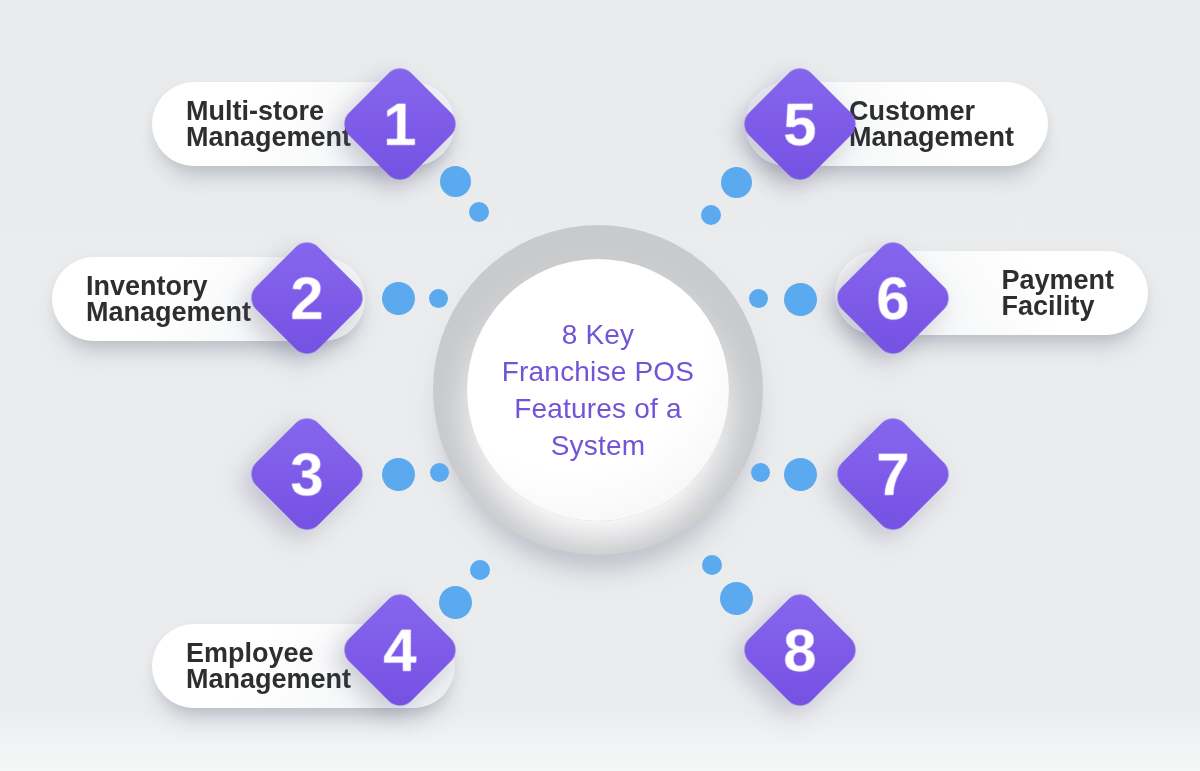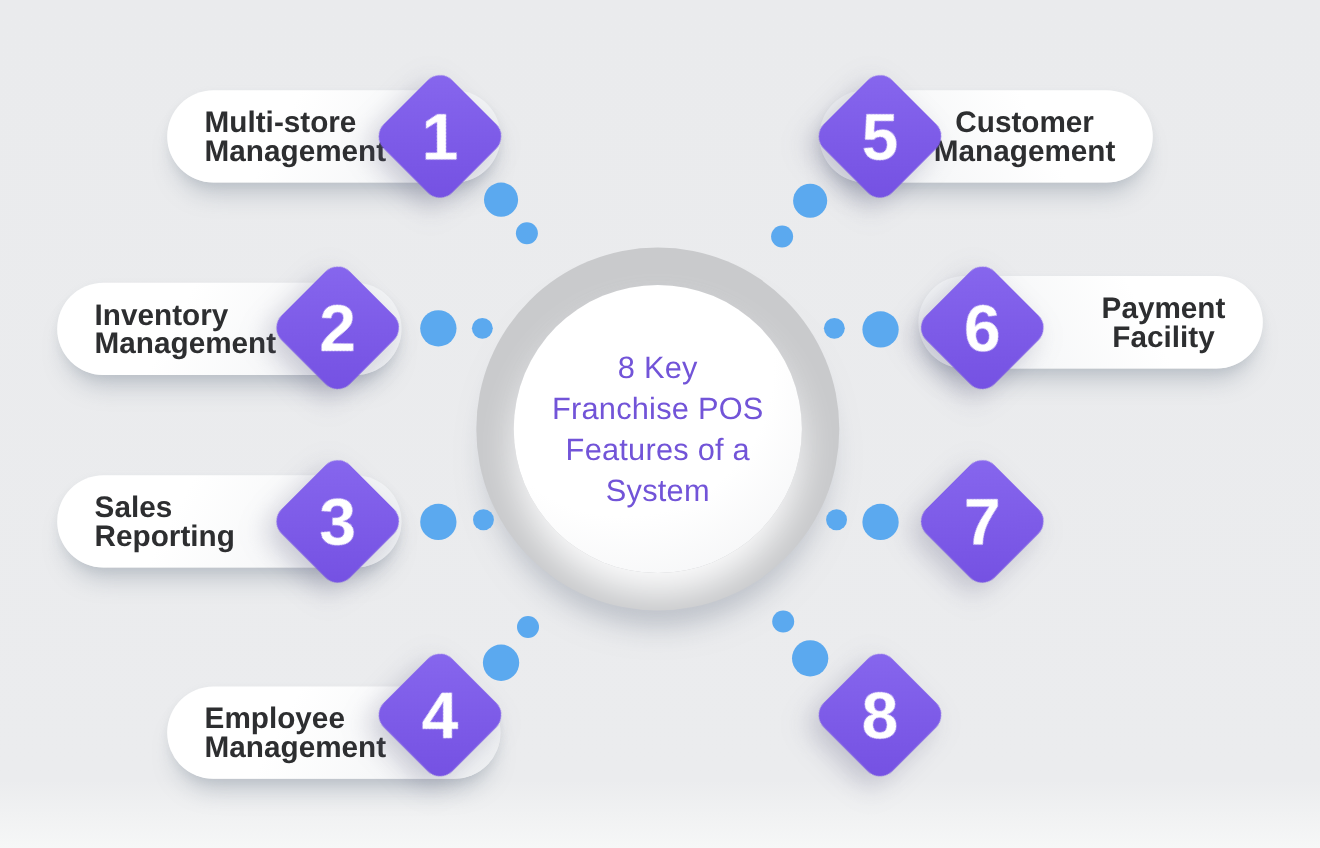--- a/index.html
+++ b/index.html
@@ -35,21 +35,21 @@
   }
   .pill.left{
     background:linear-gradient(118deg,#ffffff 35%,#eef0f2 100%);
     align-items:flex-start;padding-left:34px;box-sizing:border-box;
   }
   .pill.right{
     background:linear-gradient(-118deg,#ffffff 35%,#eef0f2 100%);
     align-items:flex-end;padding-right:34px;box-sizing:border-box;
   }
   .label{font-size:27px;line-height:26px;font-weight:700;color:#2d2e30;}
-  .pill.right .label{text-align:center;}
+  .pill.right .label{text-align:left;}
   .label span{display:block;}
 
   #p1{left:152px;top:82px;width:303px;}
   #p2{left:52px; top:257px;width:313px;}
   #p3{left:52px; top:432px;width:313px;}
   #p4{left:152px;top:624px;width:303px;}
   #p5{left:745px;top:82px;width:303px;}
   #p6{left:835px;top:251px;width:313px;}
   #p7{left:835px;top:432px;width:313px;}
   #p8{left:745px;top:608px;width:303px;}
@@ -114,26 +114,20 @@
       <span>Inventory</span>
       <span>Management</span>
     </div>
   </div>
   <div class="diamond" id="d2">
     <span class="num">2</span>
   </div>
   <span class="dot" id="t2b"></span>
   <span class="dot" id="t2s"></span>
 
-  <div class="pill left" id="p3">
-    <div class="label">
-      <span>Sales</span>
-      <span>Reporting</span>
-    </div>
-  </div>
   <div class="diamond" id="d3">
     <span class="num">3</span>
   </div>
   <span class="dot" id="t3b"></span>
   <span class="dot" id="t3s"></span>
 
   <div class="pill left" id="p4">
     <div class="label">
       <span>Employee</span>
       <span>Management</span>

